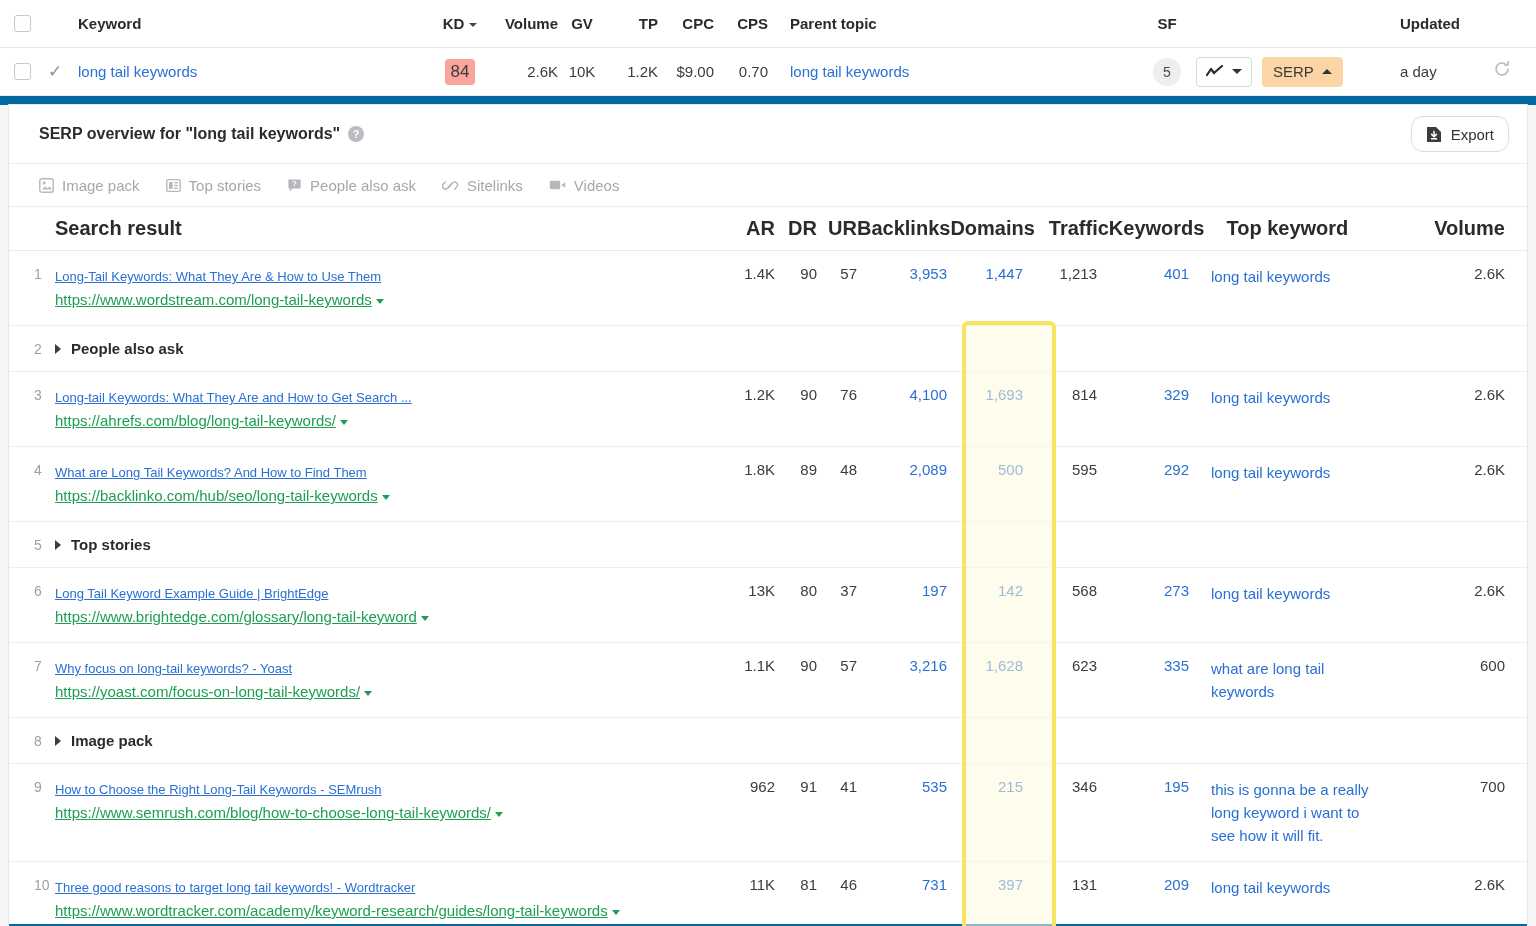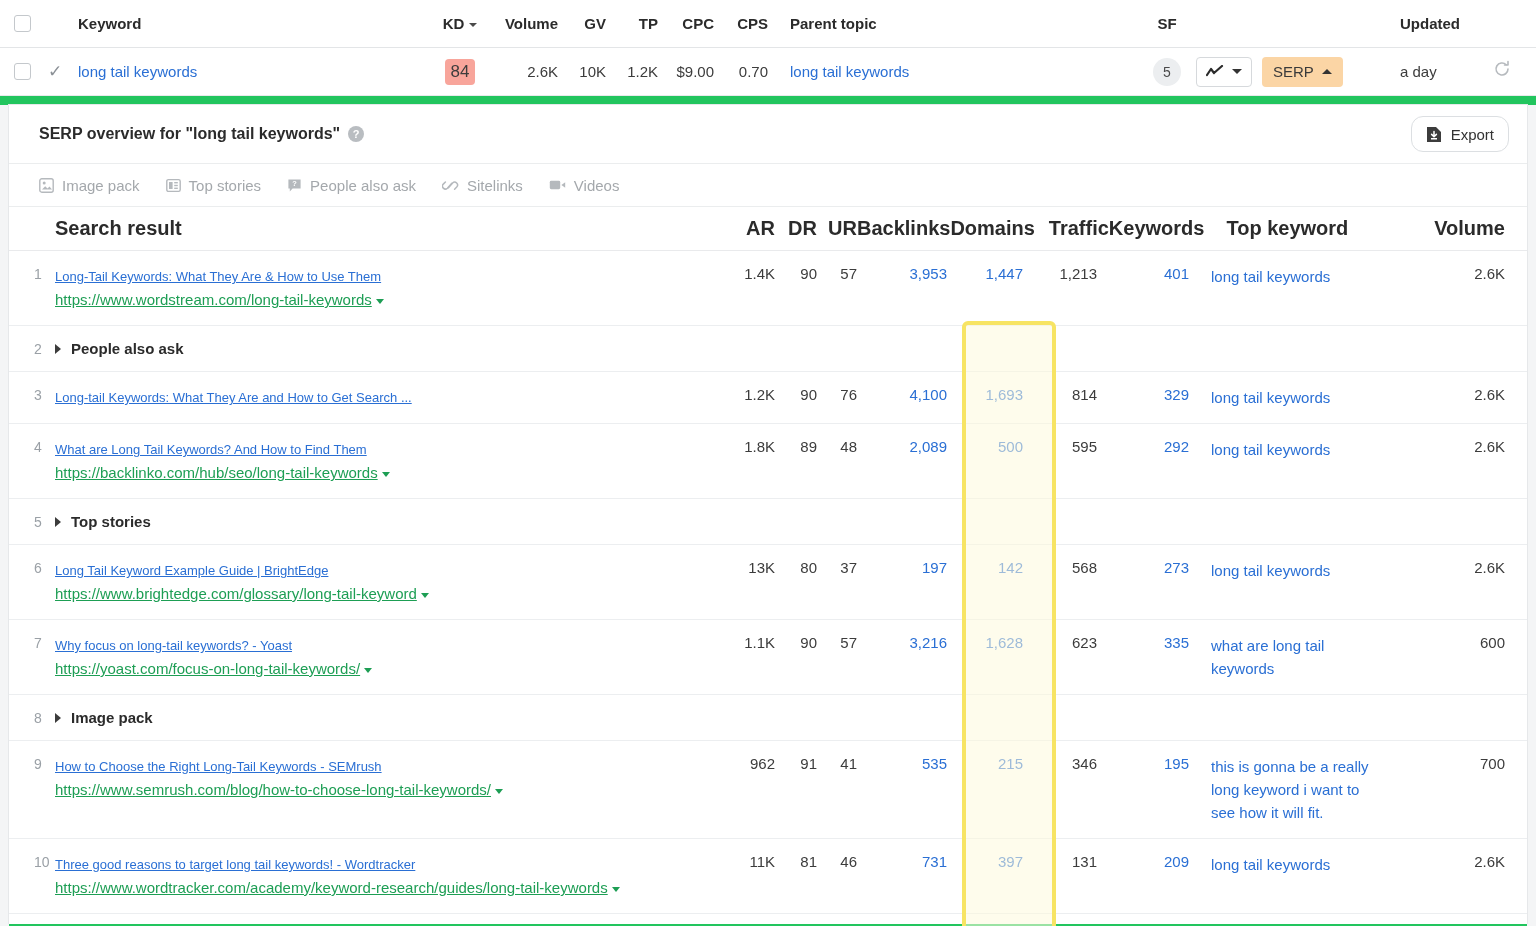--- a/index.html
+++ b/index.html
@@ -5,21 +5,21 @@
   * { box-sizing: border-box; }
   html, body { margin:0; padding:0; }
   body {
     width:1536px; height:926px;
     background:#ffffff;
     font-family:"Liberation Sans", sans-serif;
     font-size:15px;
     color:#333333;
     overflow:hidden;
   }
-  .app { position:relative; width:1536px; height:926px; background:#22c55e; }
+  .app { position:relative; width:1536px; height:926px; background:#0369a1; }
 
   
   .kw-panel { background:#ffffff; }
   .kw-row {
     display:flex; align-items:center;
     height:48px; padding:0 14px 0 14px;
     border-bottom:1px solid #e9eaec;
   }
   .kw-row.kw-head { height:48px; border-bottom:1px solid #e3e5e7; }
   .kw-checkcell { width:34px; flex:0 0 34px; display:flex; align-items:center; }
@@ -30,21 +30,21 @@
   .kw-name { flex:1 1 auto; }
   .kw-head .kw-name { font-weight:bold; color:#2b2b2b; }
   .link { color:#2a6fd4; text-decoration:none; }
   .kw-kd { width:60px; flex:0 0 60px; text-align:center; }
   .kd-badge {
     display:inline-block; min-width:30px; padding:3px 6px;
     background:#f8a59b; border-radius:4px; color:#3d3d3d; font-size:17px; text-align:center;
   }
   .kw-head .kw-kd { font-weight:bold; color:#2b2b2b; }
   .kw-vol { width:68px; flex:0 0 68px; text-align:right; }
-  .kw-gv  { width:48px; flex:0 0 48px; text-align:right; }
+  .kw-gv  { width:48px; flex:0 0 48px; text-align:center; }
   .kw-tp  { width:52px; flex:0 0 52px; text-align:right; }
   .kw-cpc { width:56px; flex:0 0 56px; text-align:right; }
   .kw-cps { width:54px; flex:0 0 54px; text-align:right; }
   .kw-parent { flex:0 0 370px; padding-left:22px; }
   .kw-sf { flex:0 0 58px; text-align:center; }
   .kw-sfbtns { flex:0 0 190px; display:flex; align-items:center; gap:10px; }
   .kw-updated { flex:0 0 96px; padding-left:14px; }
   .kw-refresh { flex:0 0 40px; text-align:center; color:#b6babe; font-size:18px; }
   .kw-head .kw-vol,.kw-head .kw-gv,.kw-head .kw-tp,.kw-head .kw-cpc,
   .kw-head .kw-cps,.kw-head .kw-parent,.kw-head .kw-sf,.kw-head .kw-updated {
@@ -320,21 +320,21 @@
             <div class="c-ur res-cells">&nbsp;</div>
             <div class="c-bl res-cells">&nbsp;</div>
             <div class="c-dom res-cells">&nbsp;</div>
             <div class="c-tr res-cells">&nbsp;</div>
             <div class="c-kwc res-cells">&nbsp;</div>
             <div class="c-topkw res-cells">&nbsp;</div>
             <div class="c-vol res-cells">&nbsp;</div>
           </div>
           <div class="res-row">
             <div class="c-rank">3</div>
-            <div class="c-result res-cells"><a class="res-title" href="#">Long-tail Keywords: What They Are and How to Get Search ...</a><div></div></div>
+            <div class="c-result res-cells"><a class="res-title" href="#">Long-tail Keywords: What They Are and How to Get Search ...</a><div></div><div><a class="res-url" href="#">https://ahrefs.com/blog/long-tail-keywords/</a><span class="url-caret"></span></div></div>
             <div class="c-ar res-cells num">1.2K</div>
             <div class="c-dr res-cells num">90</div>
             <div class="c-ur res-cells num">76</div>
             <div class="c-bl res-cells numlink">4,100</div>
             <div class="c-dom res-cells numlink">1,693</div>
             <div class="c-tr res-cells num">814</div>
             <div class="c-kwc res-cells numlink">329</div>
             <div class="c-topkw multi res-cells numlink">long tail keywords</div>
             <div class="c-vol res-cells num">2.6K</div>
           </div>

